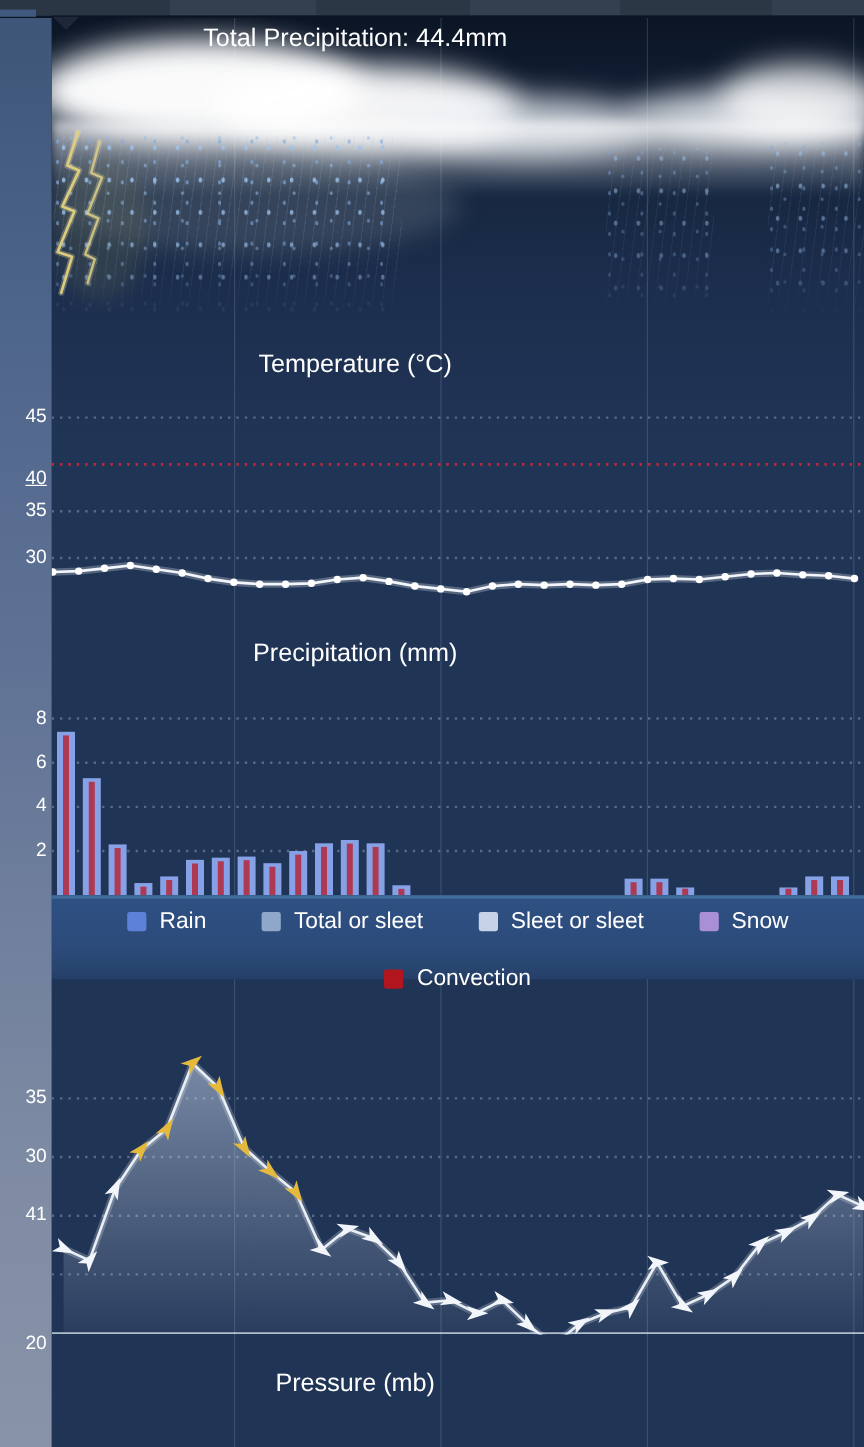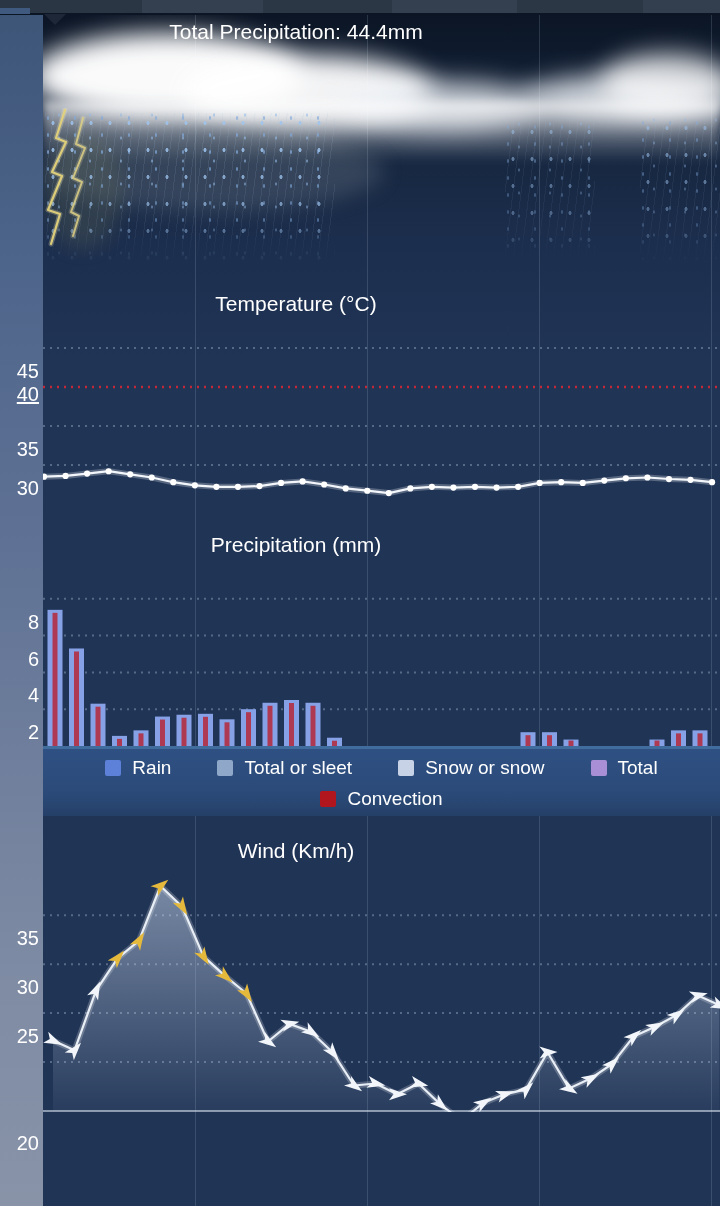--- a/index.html
+++ b/index.html
@@ -9,21 +9,21 @@
   
   .topbar{position:absolute;left:0;top:0;width:720px;height:13px;z-index:6;
     background:linear-gradient(90deg,#2b3645 0 142px,#343f50 142px 263px,#2c3746 263px 392px,#343f50 392px 517px,#2c3746 517px 643px,#333e4f 643px 720px);
     border-bottom:2px solid #0c1524;}
   .peek{position:absolute;left:0;top:8px;width:30px;height:6px;background:#40597e;z-index:7;}
   .notch{position:absolute;left:44px;top:14px;width:0;height:0;z-index:6;
     border-left:11px solid transparent;border-right:11px solid transparent;border-top:11px solid #1d2737;}
   
   .sidebar{position:absolute;left:0;top:8px;width:43px;height:1198px;z-index:5;
     background:linear-gradient(180deg,#3d5577 0%,#4d648a 20%,#5f7295 45%,#71809d 65%,#7f8ca4 82%,#8893a8 100%);}
-  .sidebar span{position:absolute;right:4px;width:38px;text-align:right;color:#fff;font-size:20px;line-height:22px;margin-top:23px;}
+  .sidebar span{position:absolute;right:4px;width:38px;text-align:right;color:#fff;font-size:16px;line-height:22px;}
   
   .vgrid{position:absolute;top:13px;bottom:0;width:1px;background:rgba(200,215,235,.16);z-index:1;}
   
   .sky{position:absolute;left:43px;top:13px;width:677px;height:257px;z-index:2;overflow:hidden;}
   .cl{position:absolute;background:#fff;border-radius:50%;filter:blur(12px);}
   .fog{position:absolute;left:0;top:88px;width:677px;height:62px;filter:blur(4px);
     background:linear-gradient(180deg,rgba(255,255,255,.65),rgba(255,255,255,0));}
   .haze{position:absolute;left:0;top:118px;width:340px;height:80px;filter:blur(10px);border-radius:50%;
     background:rgba(140,150,160,.25);}
   .ghaze{position:absolute;left:0;top:120px;width:80px;height:115px;filter:blur(9px);border-radius:50%;
@@ -39,21 +39,21 @@
     mask-image:linear-gradient(180deg,rgba(0,0,0,.95) 0,#000 28%,rgba(0,0,0,.7) 72%,transparent 100%);}
   
   .title{position:absolute;left:0;width:592px;text-align:center;color:#fff;font-size:21px;z-index:5;}
   
   svg.chart{position:absolute;left:43px;z-index:3;}
   
   .legend{position:absolute;left:43px;top:746px;width:677px;height:70px;z-index:4;
     background:linear-gradient(180deg,#2e5082 0,#2c4b7b 40px,#28456f 58px,#223d66 70px);
     border-top:3px solid #416d9e;box-sizing:border-box;}
   .lrow{position:absolute;left:0;width:100%;display:flex;justify-content:center;align-items:center;gap:46px;}
-  .lrow1{top:8px;} .lrow2{top:39px;align-items:center;}
+  .lrow1{top:8px;} .lrow2{top:56px;align-items:center;}
   .litem{display:flex;align-items:center;gap:11px;}
   .swatch{width:16px;height:16px;border-radius:2px;display:inline-block;}
   .llabel{color:#fff;font-size:19px;}
 </style>
 </head>
 <body>
 
 <div class="screen">
 
   <div class="vgrid" style="left:195px"></div>
@@ -214,61 +214,61 @@
       <path d="M10,0 L-8,-6 L-3.5,0 L-8,6 Z" transform="translate(612,196.79199999999997) rotate(-26.6)" fill="#f2f6fa"></path>
       <path d="M10,0 L-8,-6 L-3.5,0 L-8,6 Z" transform="translate(633.5,185.05599999999998) rotate(-36.0)" fill="#f2f6fa"></path>
       <path d="M10,0 L-8,-6 L-3.5,0 L-8,6 Z" transform="translate(655,165.49599999999998) rotate(-12.8)" fill="#f2f6fa"></path>
       <path d="M10,0 L-8,-6 L-3.5,0 L-8,6 Z" transform="translate(676.5,175.276) rotate(24.5)" fill="#f2f6fa"></path>
       <line x1="0" y1="281" x2="677" y2="281" stroke="rgba(225,235,245,.75)" stroke-width="1.5"></line>
     </svg>
 
   <div class="title" style="top:20px">Total Precipitation: 44.4mm</div>
   <div class="title" style="top:533px">Precipitation (mm)</div>
   <div class="title" style="top:292px">Temperature (°C)</div>
-  <div class="title" style="top:839px">Wind (Km/h)</div>
+  <div class="title" style="top:1141px">Pressure (mb)</div>
 
   <div class="legend">
     <div class="lrow lrow1">
       <div class="litem">
         <span class="swatch" style="background: rgb(93, 128, 216);"></span>
         <span class="llabel">Rain</span>
       </div>
       <div class="litem">
         <span class="swatch" style="background: rgb(143, 167, 201);"></span>
         <span class="llabel">Total or sleet</span>
       </div>
       <div class="litem">
         <span class="swatch" style="background: rgb(199, 210, 230);"></span>
-        <span class="llabel">Snow or snow</span>
+        <span class="llabel">Sleet or sleet</span>
       </div>
       <div class="litem">
         <span class="swatch" style="background: rgb(169, 143, 214);"></span>
-        <span class="llabel">Total</span>
+        <span class="llabel">Snow</span>
       </div>
     </div>
     <div class="lrow lrow2">
       <div class="litem">
         <span class="swatch" style="background: rgb(177, 22, 31);"></span>
         <span class="llabel">Convection</span>
       </div>
     </div>
   </div>
 
   <div class="sidebar">
       <span style="top: 329px;">45</span>
-      <span style="top: 352px; text-decoration: underline;">40</span>
+      <span style="top: 380px; text-decoration: underline;">40</span>
       <span style="top: 407px;">35</span>
       <span style="top: 446px;">30</span>
       <span style="top: 580px;">8</span>
       <span style="top: 617px;">6</span>
       <span style="top: 653px;">4</span>
       <span style="top: 690px;">2</span>
       <span style="top: 896px;">35</span>
       <span style="top: 945px;">30</span>
-      <span style="top: 994px;">25</span>
+      <span style="top: 994px;">41</span>
       <span style="top: 1101px;">20</span>
     </div>
 
   <div class="topbar"></div>
   <div class="peek"></div>
   <div class="notch"></div>
 
 </div>
 
 </body></html>

